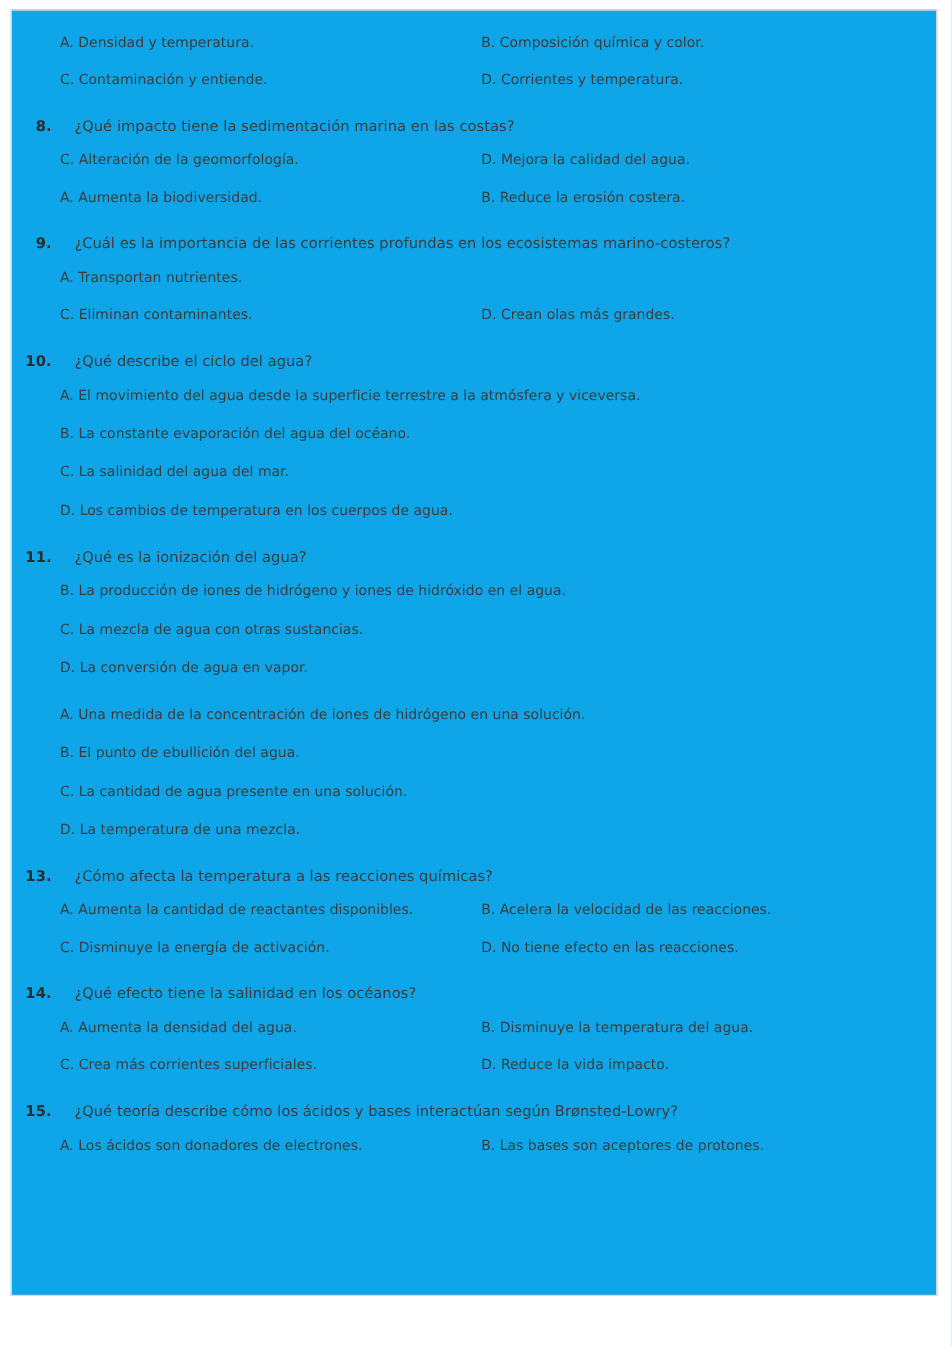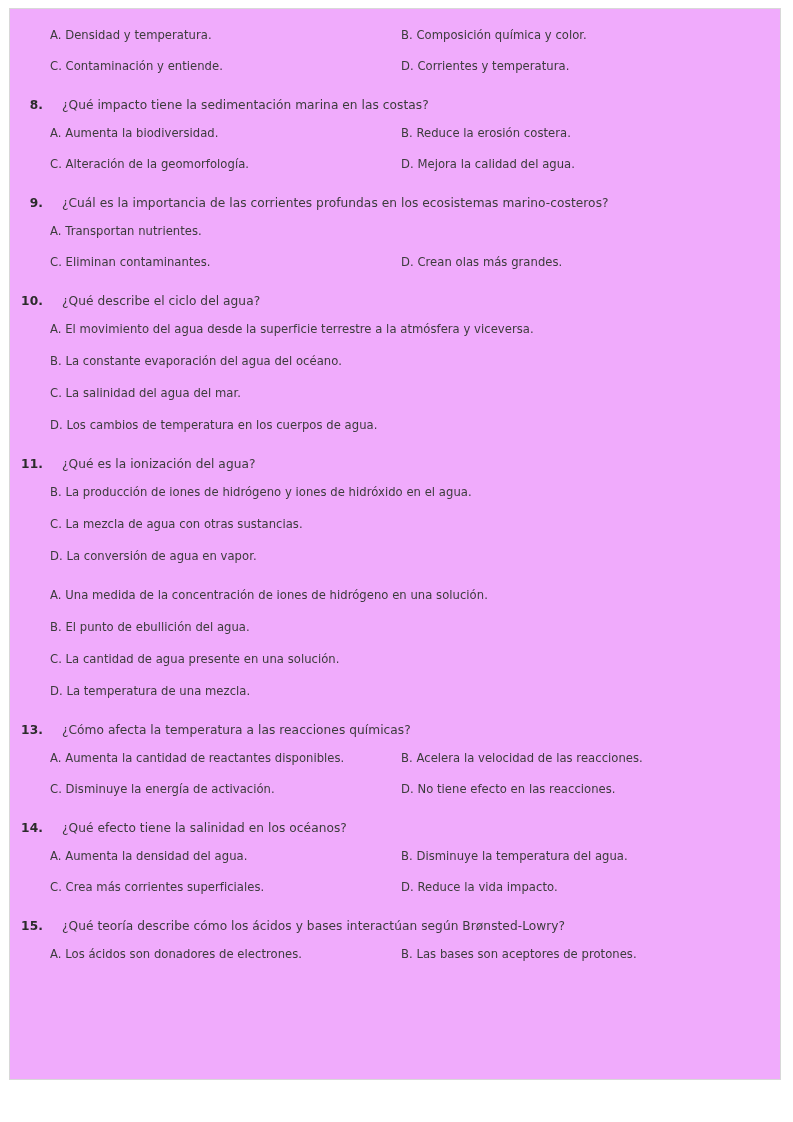--- a/index.html
+++ b/index.html
@@ -25,21 +25,21 @@
 
   
   #sheet {
     position: absolute;
     left: 9px;
     top: 8px;
     width: 772px;          
     height: 1072px;        
     border: 1px solid #d8d8d8;
     box-sizing: border-box;
-    background: #f0abfc;
+    background: #0ea5e9;
     overflow: hidden;
   }
 
   #questions {
     position: absolute;
     left: 0;
     top: 0;
     width: 772px;
   }
 
@@ -136,27 +136,27 @@
             </div>
           </div>
         </div>
         <div class="q-block">
           <div class="q-head">
             <span class="q-num">8.</span>
             <div class="q-text">¿Qué impacto tiene la sedimentación marina en las costas?</div>
           </div>
           <div class="opts">
             <div class="opt-row">
+              <span class="opt col-left">C. Alteración de la geomorfología.</span>
+              <span class="opt col-right">D. Mejora la calidad del agua.</span>
+            </div>
+            <div class="opt-row">
               <span class="opt col-left">A. Aumenta la biodiversidad.</span>
               <span class="opt col-right">B. Reduce la erosión costera.</span>
             </div>
-            <div class="opt-row">
-              <span class="opt col-left">C. Alteración de la geomorfología.</span>
-              <span class="opt col-right">D. Mejora la calidad del agua.</span>
-            </div>
           </div>
         </div>
         <div class="q-block">
           <div class="q-head">
             <span class="q-num">9.</span>
             <div class="q-text">¿Cuál es la importancia de las corrientes profundas en los ecosistemas marino-costeros?</div>
           </div>
           <div class="opts">
             <div class="opt-row">
               <span class="opt col-left">A. Transportan nutrientes.</span>

